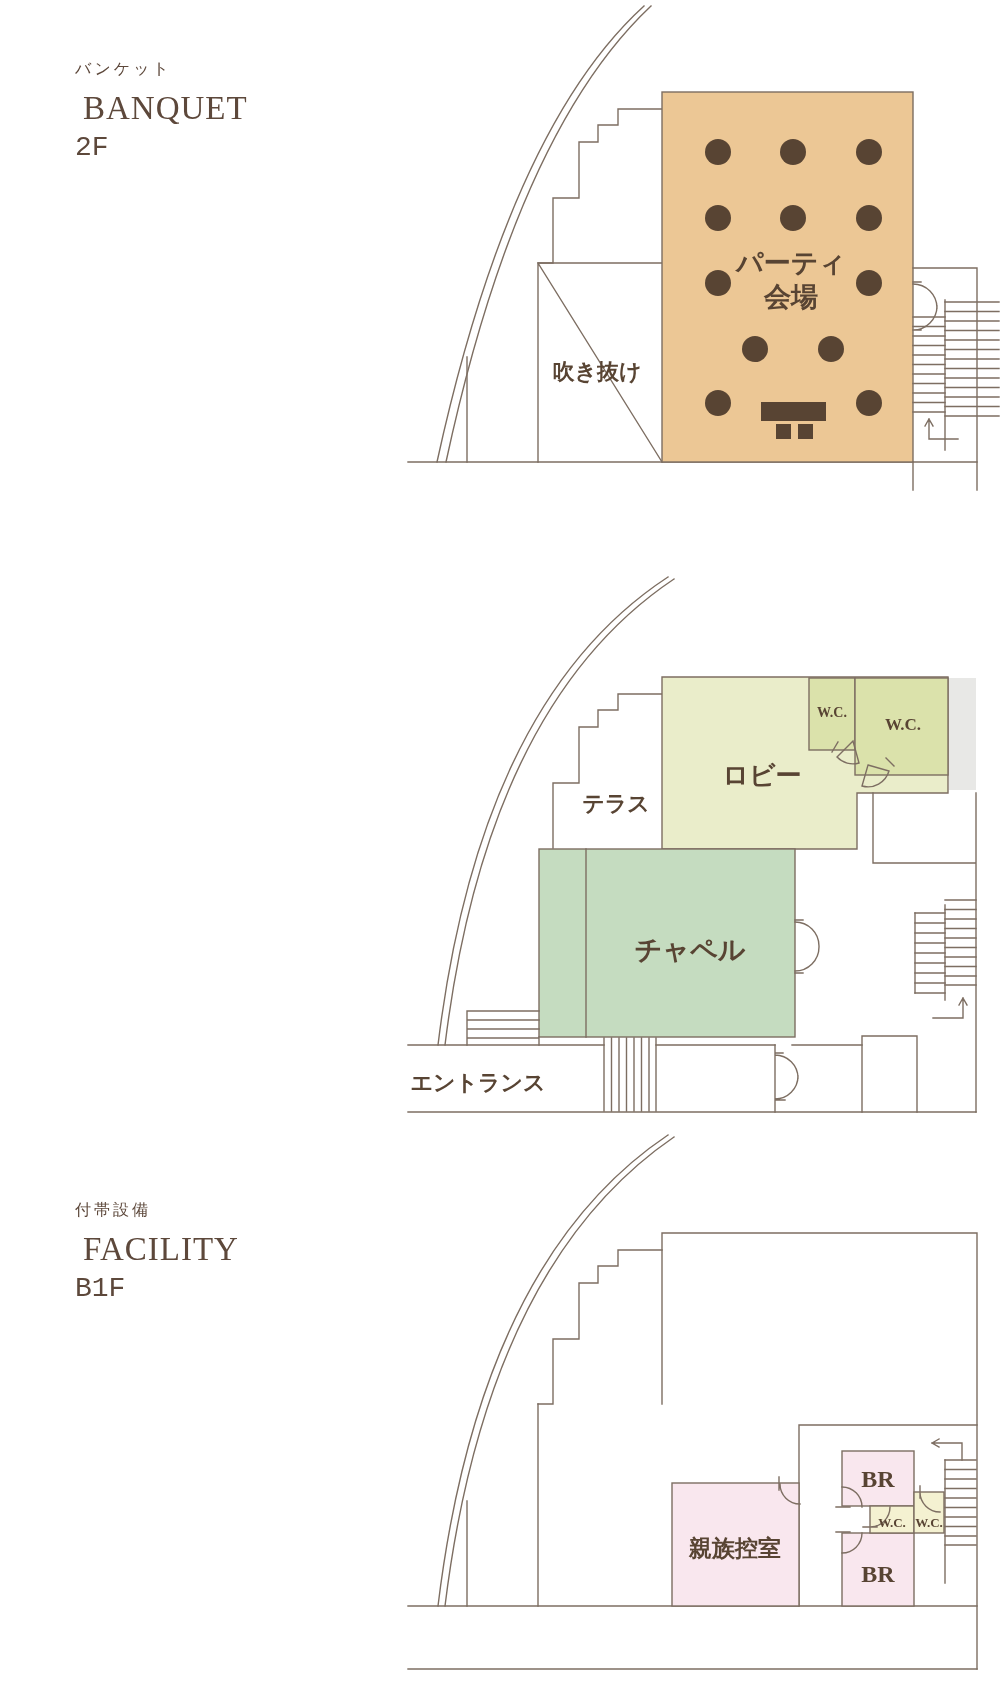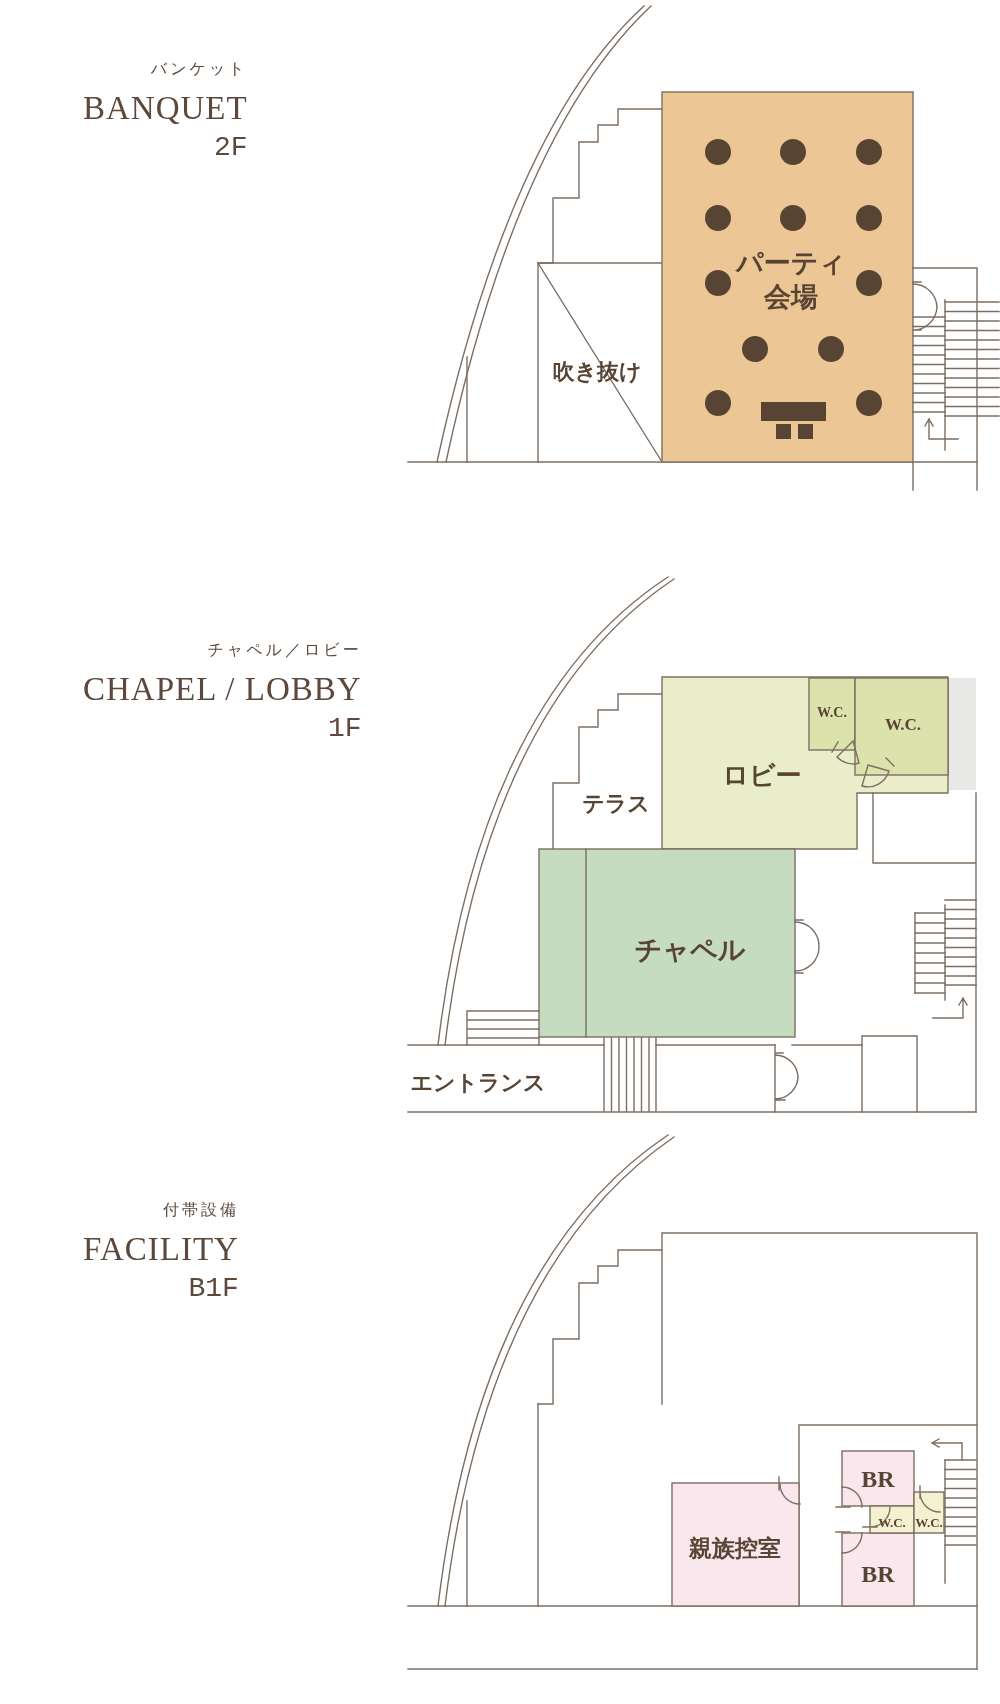--- a/index.html
+++ b/index.html
@@ -1,39 +1,34 @@
 <!DOCTYPE html>
 <html><head>
 <meta charset="utf-8">
 <style>
   html,body { margin:0; padding:0; background:#ffffff; }
   .canvas { position:relative; width:1000px; height:1704px; background:#ffffff;
-            font-family:"Liberation Serif","DejaVu Serif",serif; overflow:hidden;text-align:right; }
+            font-family:"Liberation Serif","DejaVu Serif",serif; overflow:hidden; }
   .floor-title { position:absolute; left:75px; color:#5d483b; }
   .ft-ja  { display:block; font-size:16px; letter-spacing:3px; margin-bottom:12px; }
   .ft-en  { display:block; font-size:33px; letter-spacing:1px; line-height:1.0;margin-left:8px; }
   .ft-level { display:block; font-size:28px; margin-top:9px; line-height:1.0;font-family:Liberation Mono, monospace; }
   svg.plan { position:absolute; left:0; top:0; }
   svg.plan text { font-family:"Liberation Serif","DejaVu Serif",serif;
                   font-weight:bold; text-anchor:middle; }
 </style>
 </head>
 <body>
 
 <div class="canvas">
 
   <div class="floor-title" style="top:59px">
     <span class="ft-ja">バンケット</span>
     <span class="ft-en">BANQUET</span>
     <span class="ft-level">2F</span>
-  </div>
-  <div class="floor-title" style="top:640px">
-    <span class="ft-ja">チャペル／ロビー</span>
-    <span class="ft-en">CHAPEL / LOBBY</span>
-    <span class="ft-level">1F</span>
   </div>
   <div class="floor-title" style="top:1200px">
     <span class="ft-ja">付帯設備</span>
     <span class="ft-en">FACILITY</span>
     <span class="ft-level">B1F</span>
   </div>
 
   <svg class="plan" width="1000" height="1704" viewBox="0 0 1000 1704">
 
     <g fill="none" stroke-width="1.4" stroke-linecap="square" stroke="#7d6e62">

